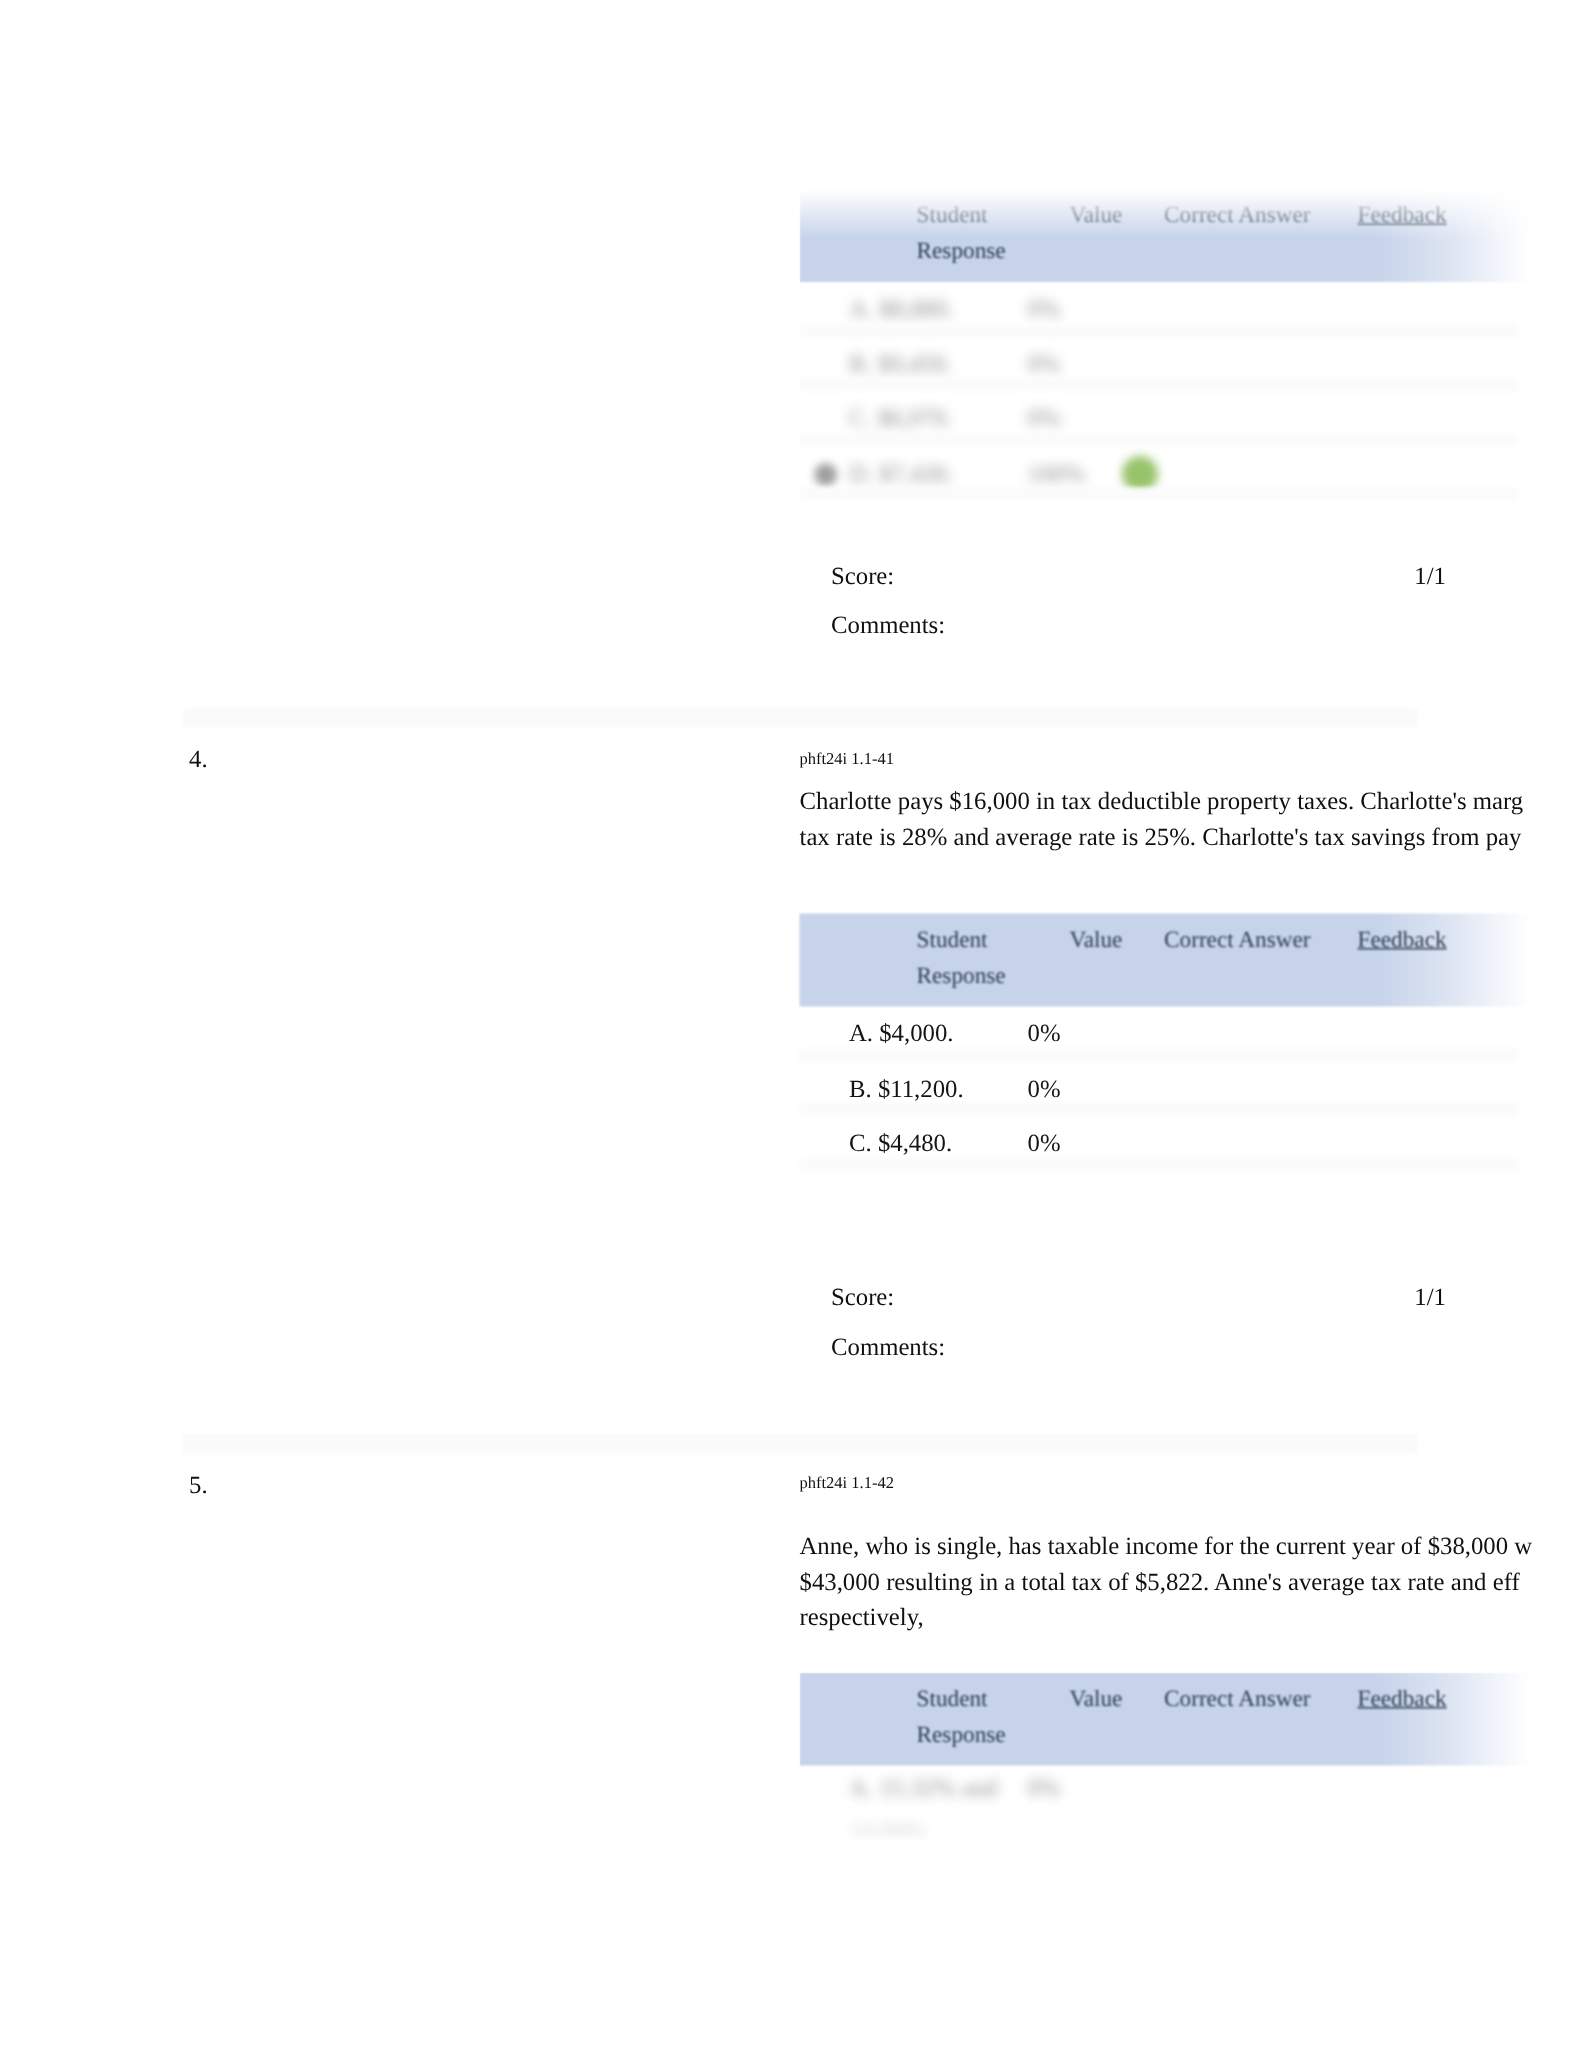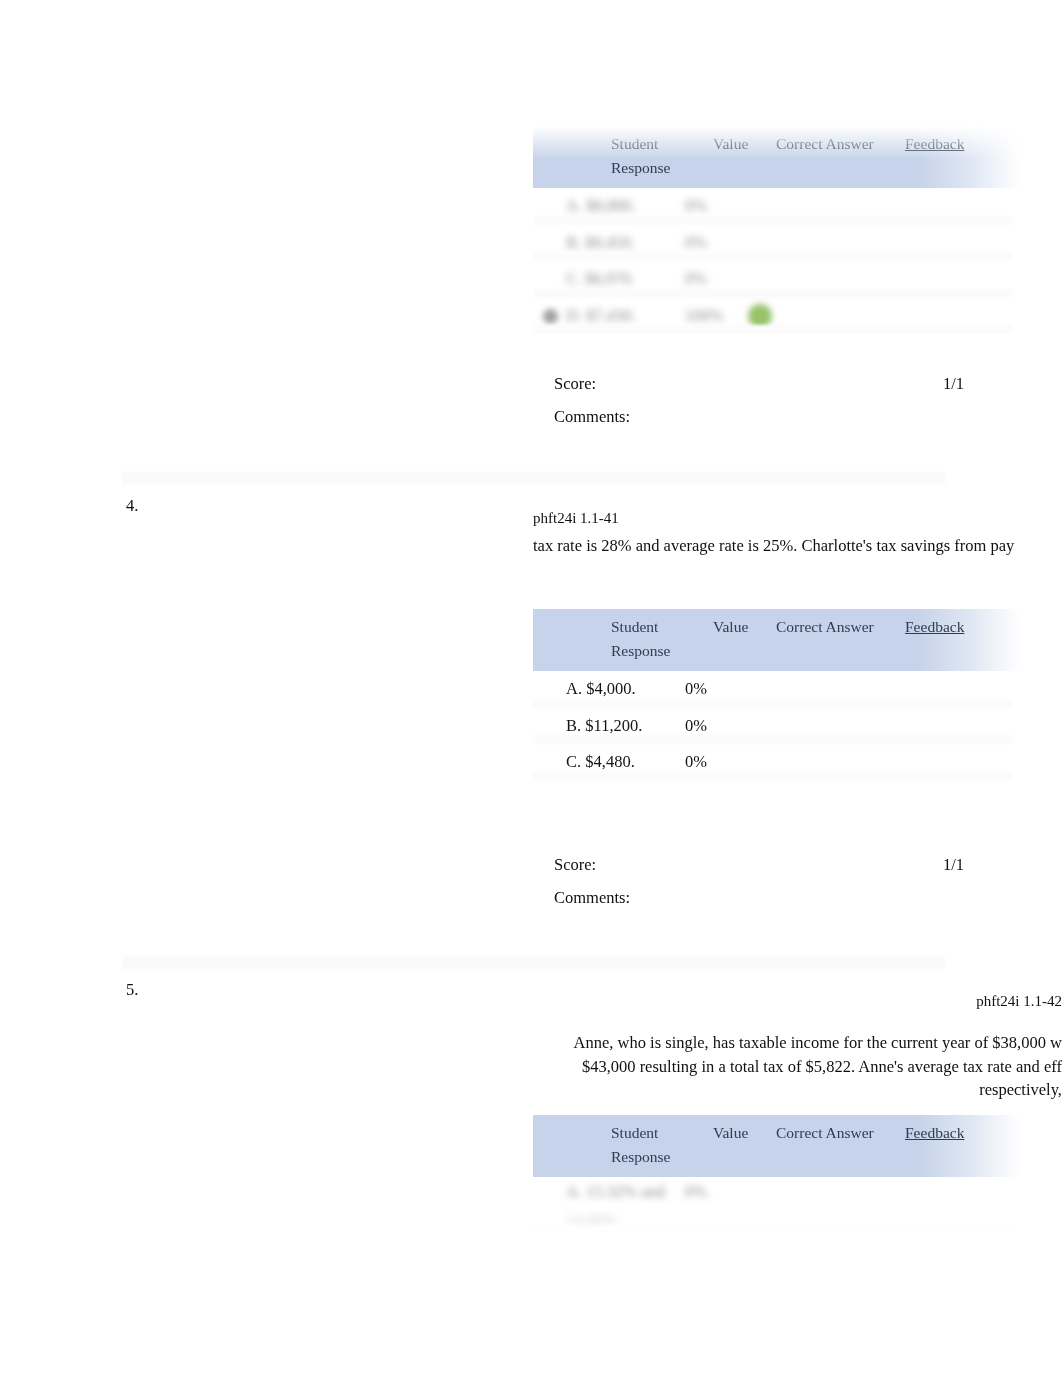--- a/index.html
+++ b/index.html
@@ -39,25 +39,24 @@
     position: absolute;
     left: 126px;
     font-size: 16.5px;
     line-height: 20px;
     color: #101010;
   }
 
   .qbody { position: absolute; left: 533px; right: 0; }
 
   .qcode {
-    font-size: 15px;
+    font-size: 11px;
     line-height: 22px;
     color: #101010;
     white-space: nowrap;
-    margin-top: 12px;
   }
 
   .qtext {
     font-size: 16.5px;
     line-height: 23.5px;
     color: #101010;
     width: 529px;           
     overflow: hidden;
     white-space: nowrap;
   }
@@ -205,20 +204,21 @@
   </div>
 
   <div class="qblock" style="top:0;">
     <div class="sep-band" style="top:472px;"></div>
 
     <div class="qnum" style="top:496px;">4.</div>
 
     <div class="qbody" style="top:495px;">
       <div class="qcode">phft24i 1.1-41</div>
       <div class="qtext" style="margin-top:5px;">
+        <span class="ln">Charlotte pays $16,000 in tax deductible property taxes. Charlotte's marg</span>
         <span class="ln">tax rate is 28% and average rate is 25%. Charlotte's tax savings from pay</span>
       </div>
     </div>
 
     <div class="resp-table" style="top:609px;">
       <div class="resp-head">
         <span class="hcell c-student">
           <span>Student</span>
           <span class="l2">Response</span>
         </span>
@@ -248,21 +248,21 @@
     <div class="comments-line" style="top:887px;">
       <span class="lbl">Comments:</span>
     </div>
   </div>
 
   <div class="qblock" style="top:0;">
     <div class="sep-band" style="top:956px;"></div>
 
     <div class="qnum" style="top:980px;">5.</div>
 
-    <div class="qbody" style="top:978px;text-align:right;">
+    <div class="qbody" style="top:978px;">
       <div class="qcode">phft24i 1.1-42</div>
       <div class="qtext" style="margin-top:19px;">
         <span class="ln">Anne, who is single, has taxable income for the current year of $38,000 w</span>
         <span class="ln">$43,000 resulting in a total tax of $5,822. Anne's average tax rate and eff</span>
         <span class="ln">respectively,</span>
       </div>
     </div>
 
     <div class="resp-table fade-bottom" style="top:1115px;">
       <div class="resp-head">

